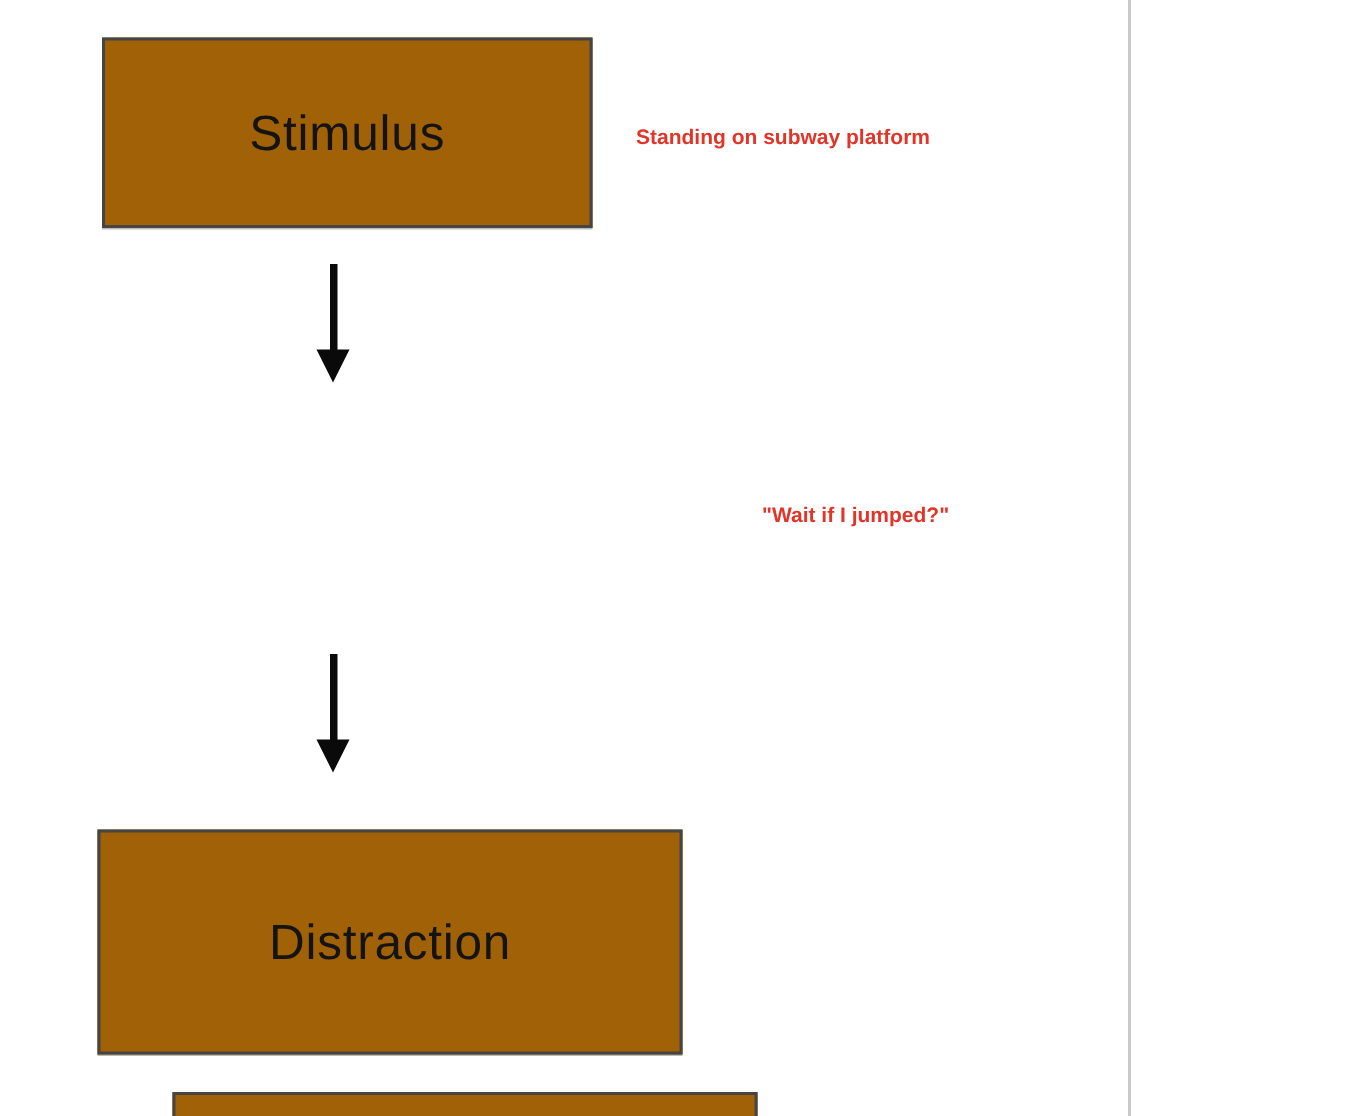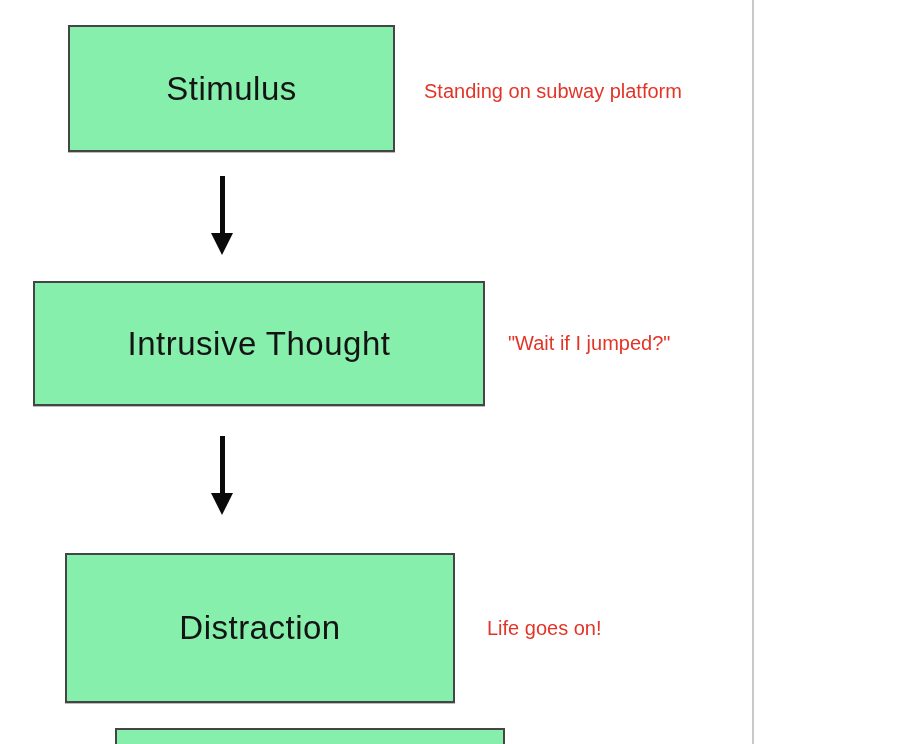--- a/index.html
+++ b/index.html
@@ -26,21 +26,21 @@
     left: 752px;
     top: 0;
     width: 2px;
     height: 744px;
     background: #c9c9c9;
     z-index: 1;
   }
   
   .node {
     position: absolute;
-    background: #86efac;
+    background: #a16207;
     border: 2px solid #454545;
     box-shadow: 0 1px 0 rgba(60,60,60,0.35);
     display: flex;
     align-items: center;
     justify-content: center;
     box-sizing: border-box;
     z-index: 2;
   }
   .node-label {
     font-size: 33px;
@@ -73,22 +73,22 @@
   .arrow-1 { left: 222px; top: 176px; }
   .arrow-1 .shaft { height: 58px; }
   .arrow-1 .head  { top: 57px; }
   .arrow-2 { left: 222px; top: 436px; }
   .arrow-2 .shaft { height: 58px; }
   .arrow-2 .head  { top: 57px; }
   
   .annotation {
     position: absolute;
     color: #e23528;
-    font-size: 20px;
-    font-weight: 400;
+    font-size: 14px;
+    font-weight: 700;
     line-height: 29px;
     white-space: nowrap;
     z-index: 3;
   }
   .ann-1 { left: 424px; top: 77px; }
   .ann-2 { left: 508px; top: 329px; }
   .ann-3 { left: 487px; top: 614px; }
   .ann-line { display: block; }
 </style>
 </head>
@@ -100,23 +100,20 @@
 
   <div class="node node-stimulus">
     <span class="node-label">Stimulus</span>
   </div>
 
   <div class="arrow arrow-1">
     <div class="shaft"></div>
     <div class="head"></div>
   </div>
 
-  <div class="node node-intrusive">
-    <span class="node-label">Intrusive Thought</span>
-  </div>
 
   <div class="arrow arrow-2">
     <div class="shaft"></div>
     <div class="head"></div>
   </div>
 
   <div class="node node-distraction">
     <span class="node-label">Distraction</span>
   </div>
 
@@ -124,16 +121,15 @@
 
   <div class="annotation ann-1">
     <span class="ann-line">Standing on subway platform</span>
   </div>
 
   <div class="annotation ann-2">
     <span class="ann-line">"Wait if I jumped?"</span>
   </div>
 
   <div class="annotation ann-3">
-    <span class="ann-line">Life goes on!</span>
   </div>
 
 </div>
 
 </body></html>

